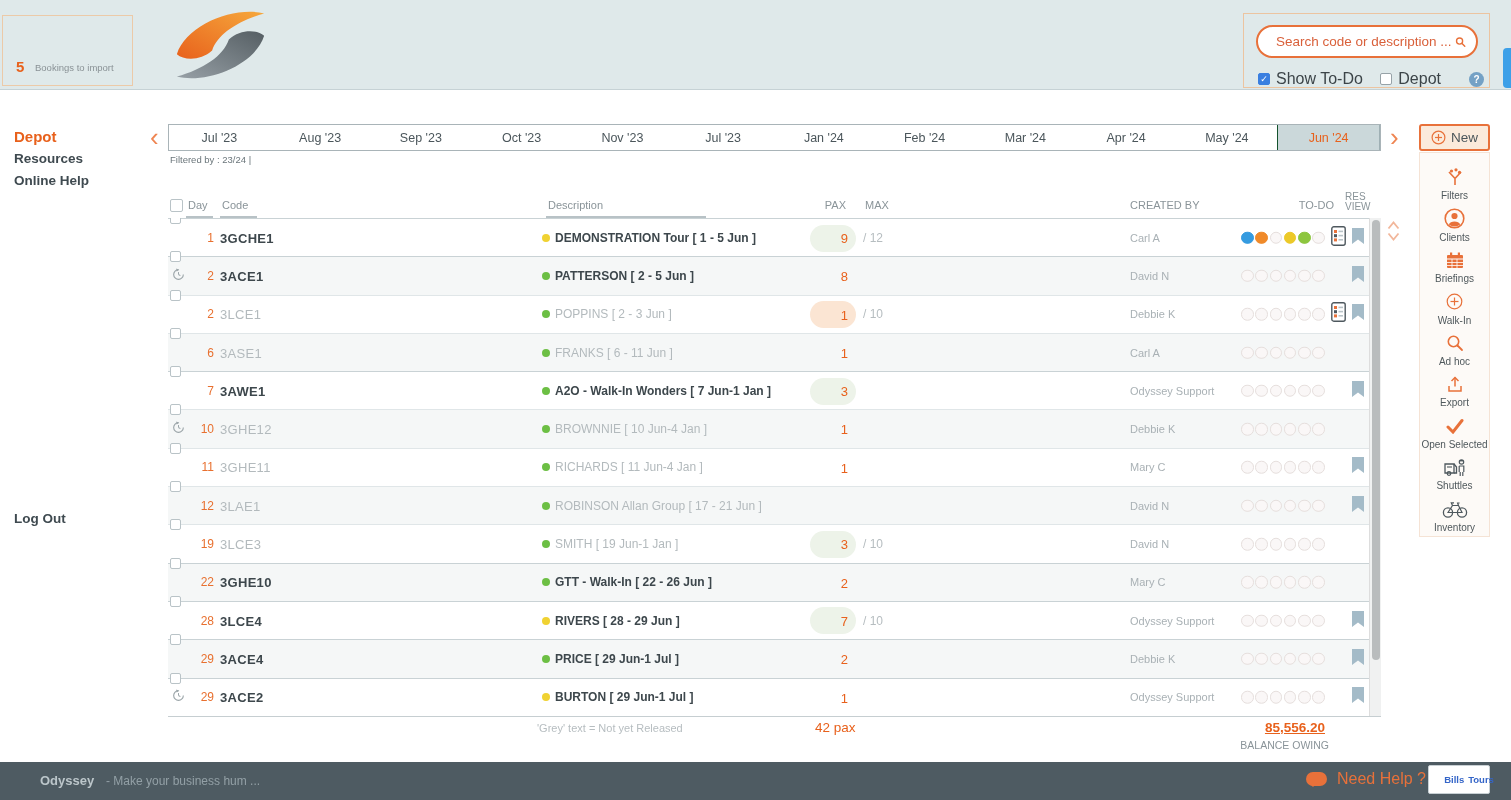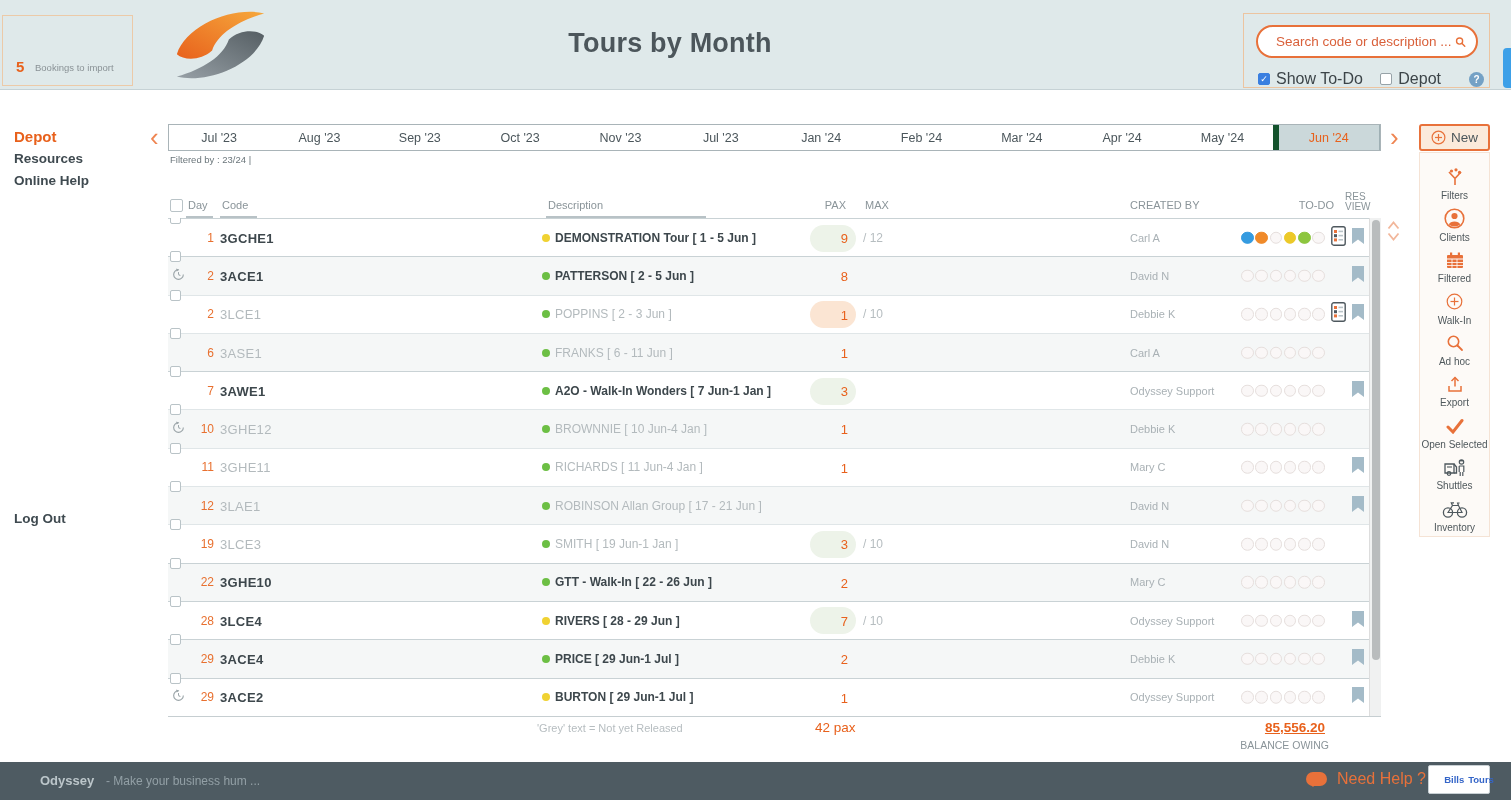--- a/index.html
+++ b/index.html
@@ -34,21 +34,21 @@
   .nav-depot{position:absolute;left:14px;top:128px;font-size:15px;font-weight:bold;color:#e8611c;cursor:pointer;}
   .nav-link{position:absolute;left:14px;font-size:13.5px;font-weight:bold;color:#3f4a50;cursor:pointer;}
   .nav-resources{top:151px;} .nav-help{top:173px;} .nav-logout{top:511px;}
 
   
   .chev{position:absolute;color:#ef8552;font-size:26px;line-height:22px;cursor:pointer;font-weight:400;}
   .chev-left{left:150px;top:126px;} .chev-right{left:1390px;top:126px;}
   .month-bar{position:absolute;left:168px;top:124px;width:1213px;height:27px;background:#fff;
              border:1px solid #a9b4b8;display:flex;}
   .month{flex:1;display:flex;align-items:center;justify-content:center;font-size:12.5px;color:#4b565b;cursor:pointer;}
-  .month.selected{background:#cbd8da;color:#e8611c;border-left:6px solid #14532d;border-right:1px solid #9fb0b4;}
+  .month.selected{background:#cbd8da;color:#e8611c;border-left:1px solid #14532d;border-right:1px solid #9fb0b4;}
   .filtered-by{position:absolute;left:170px;top:154px;font-size:9.5px;color:#6b767b;}
   .scroll-arrows{position:absolute;left:1387px;top:221px;width:14px;}
   .scroll-arrows svg{display:block;margin-bottom:2px;}
 
   
   .thead{position:absolute;left:168px;top:192px;width:1213px;height:26px;font-size:11px;color:#8a9499;}
   .thead .hcb{position:absolute;left:2px;top:7px;width:13px;height:13px;border:1px solid #b9c3c7;background:#fff;border-radius:2px;}
   .hlabel{position:absolute;top:7px;}
   .h-day{left:20px;} .h-code{left:54px;} .h-desc{left:380px;}
   .h-pax{left:640px;width:38px;text-align:right;} .h-max{left:697px;}
@@ -137,21 +137,20 @@
           </linearGradient>
           <linearGradient id="gg" x1="1" y1="0" x2="0" y2="1">
             <stop offset="0" stop-color="#555e63"></stop>
               <stop offset="1" stop-color="#97a0a6"></stop>
           </linearGradient>
         </defs>
         <path d="M8 52 C 18 20, 70 0, 102 8 C 74 16, 52 30, 46 48 C 34 59, 16 59, 8 52 Z" fill="url(#og)"></path>
         <path d="M102 32 C 92 64, 40 84, 8 76 C 36 68, 58 54, 64 36 C 76 25, 94 25, 102 32 Z" fill="url(#gg)"></path>
       </svg>
     </div>
-    <div class="page-title">Tours by Month</div>
 
     <div class="search-panel">
       <div class="search-pill">
         <input type="text" placeholder="Search code or description ..." style="">
         <svg width="18" height="18" viewBox="0 0 18 18">
           <circle cx="7.5" cy="7.5" r="5" fill="none" stroke="#e8713a" stroke-width="2.2"></circle>
           <line x1="11.5" y1="11.5" x2="16" y2="16" stroke="#e8713a" stroke-width="2.4" stroke-linecap="round"></line>
         </svg>
       </div>
       <div class="checks-row">
@@ -660,21 +659,21 @@
             <rect x="2" y="4" width="16" height="13" rx="1" fill="#e8713a"></rect>
             <rect x="5" y="1.5" width="2.2" height="4" fill="#e8713a"></rect>
             <rect x="12.8" y="1.5" width="2.2" height="4" fill="#e8713a"></rect>
             <line x1="2" y1="8" x2="18" y2="8" stroke="#fff" stroke-width="1"></line>
             <line x1="2" y1="11.5" x2="18" y2="11.5" stroke="#fff" stroke-width="0.8"></line>
             <line x1="2" y1="14.5" x2="18" y2="14.5" stroke="#fff" stroke-width="0.8"></line>
             <line x1="7" y1="8" x2="7" y2="17" stroke="#fff" stroke-width="0.8"></line>
             <line x1="12" y1="8" x2="12" y2="17" stroke="#fff" stroke-width="0.8"></line>
           </svg>
         </span>
-      <span class="tool-label">Filtered</span>
+      <span class="tool-label">Briefings</span>
     </div>
       <div class="tool">
       <span class="tool-icon">
           <svg width="17" height="17" viewBox="0 0 17 17">
             <circle cx="8.5" cy="8.5" r="7.3" fill="none" stroke="#e8713a" stroke-width="1.2"></circle>
             <line x1="8.5" y1="4.5" x2="8.5" y2="12.5" stroke="#e8713a" stroke-width="1.2"></line>
             <line x1="4.5" y1="8.5" x2="12.5" y2="8.5" stroke="#e8713a" stroke-width="1.2"></line>
           </svg>
         </span>
       <span class="tool-label">Walk-In</span>

